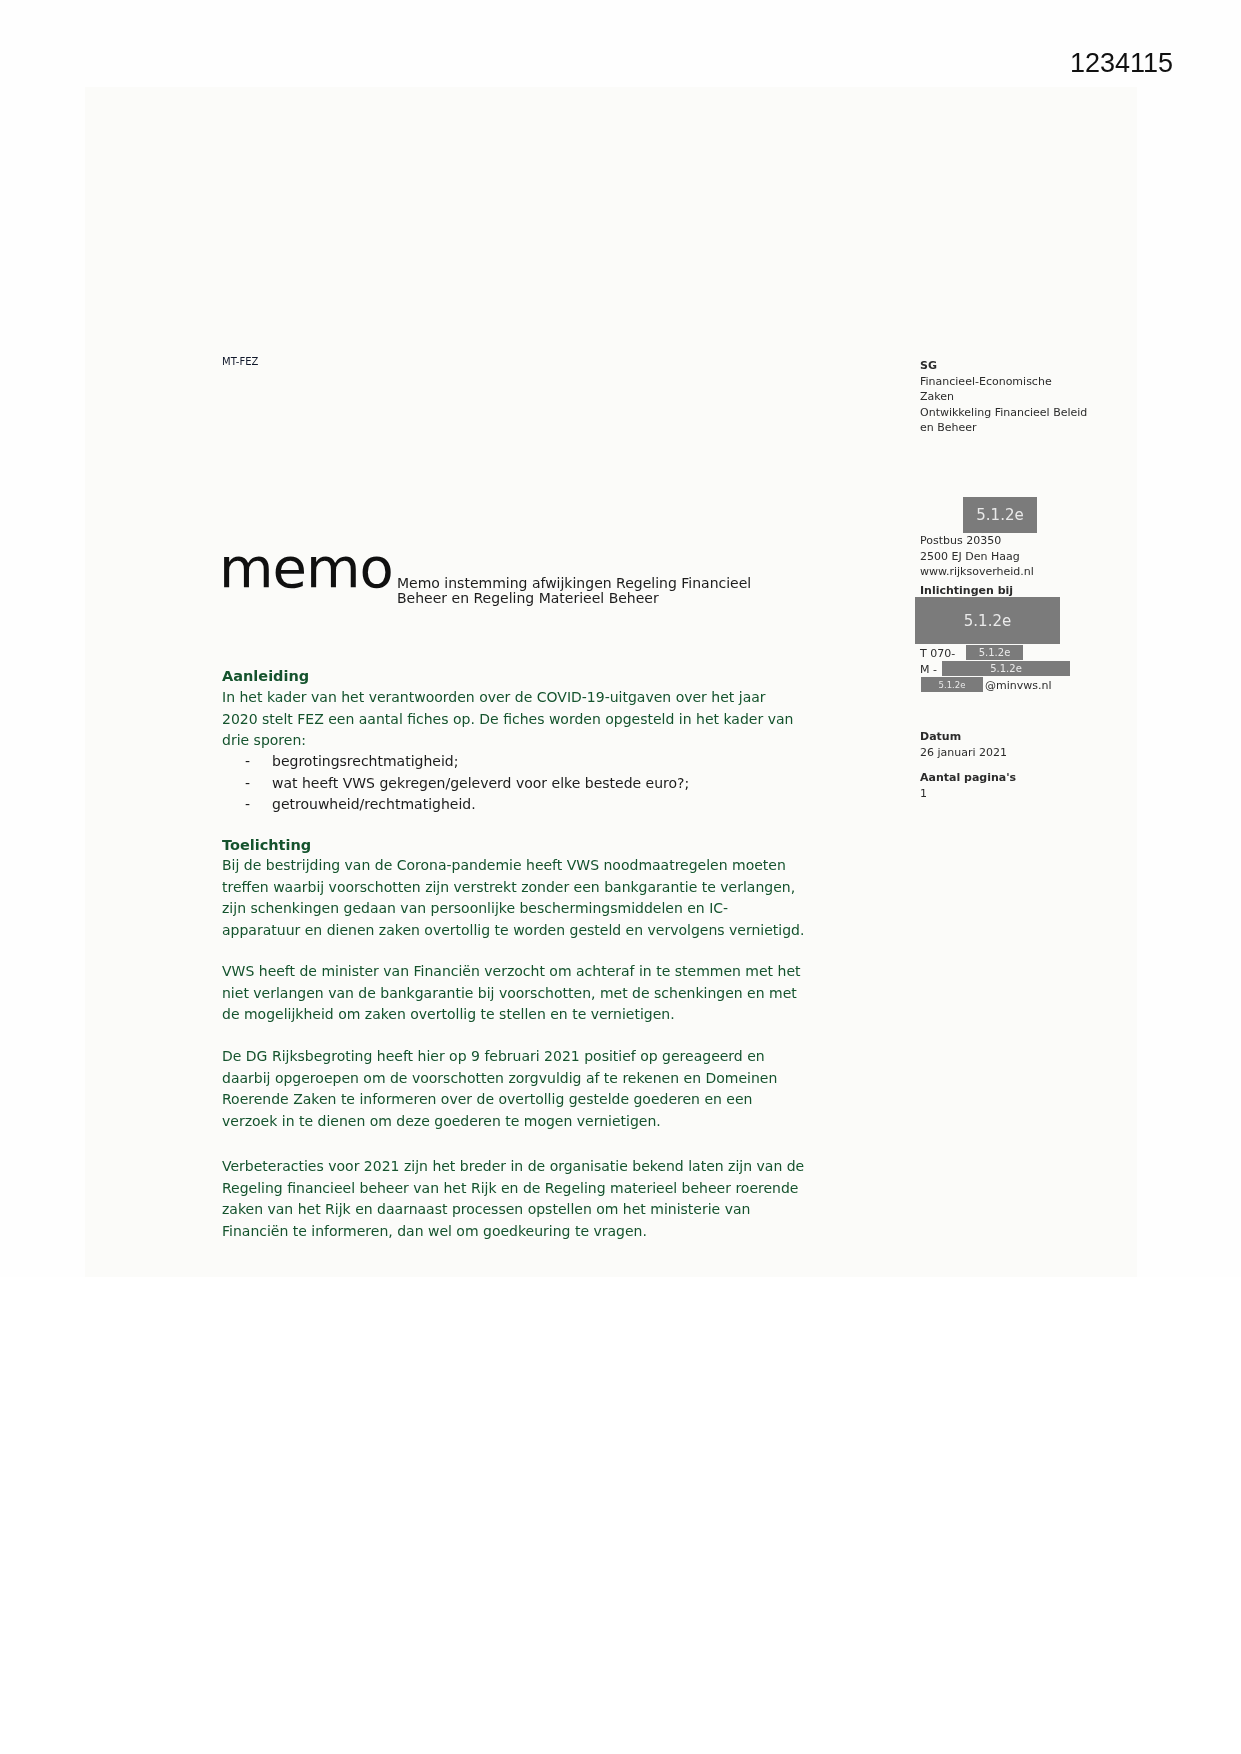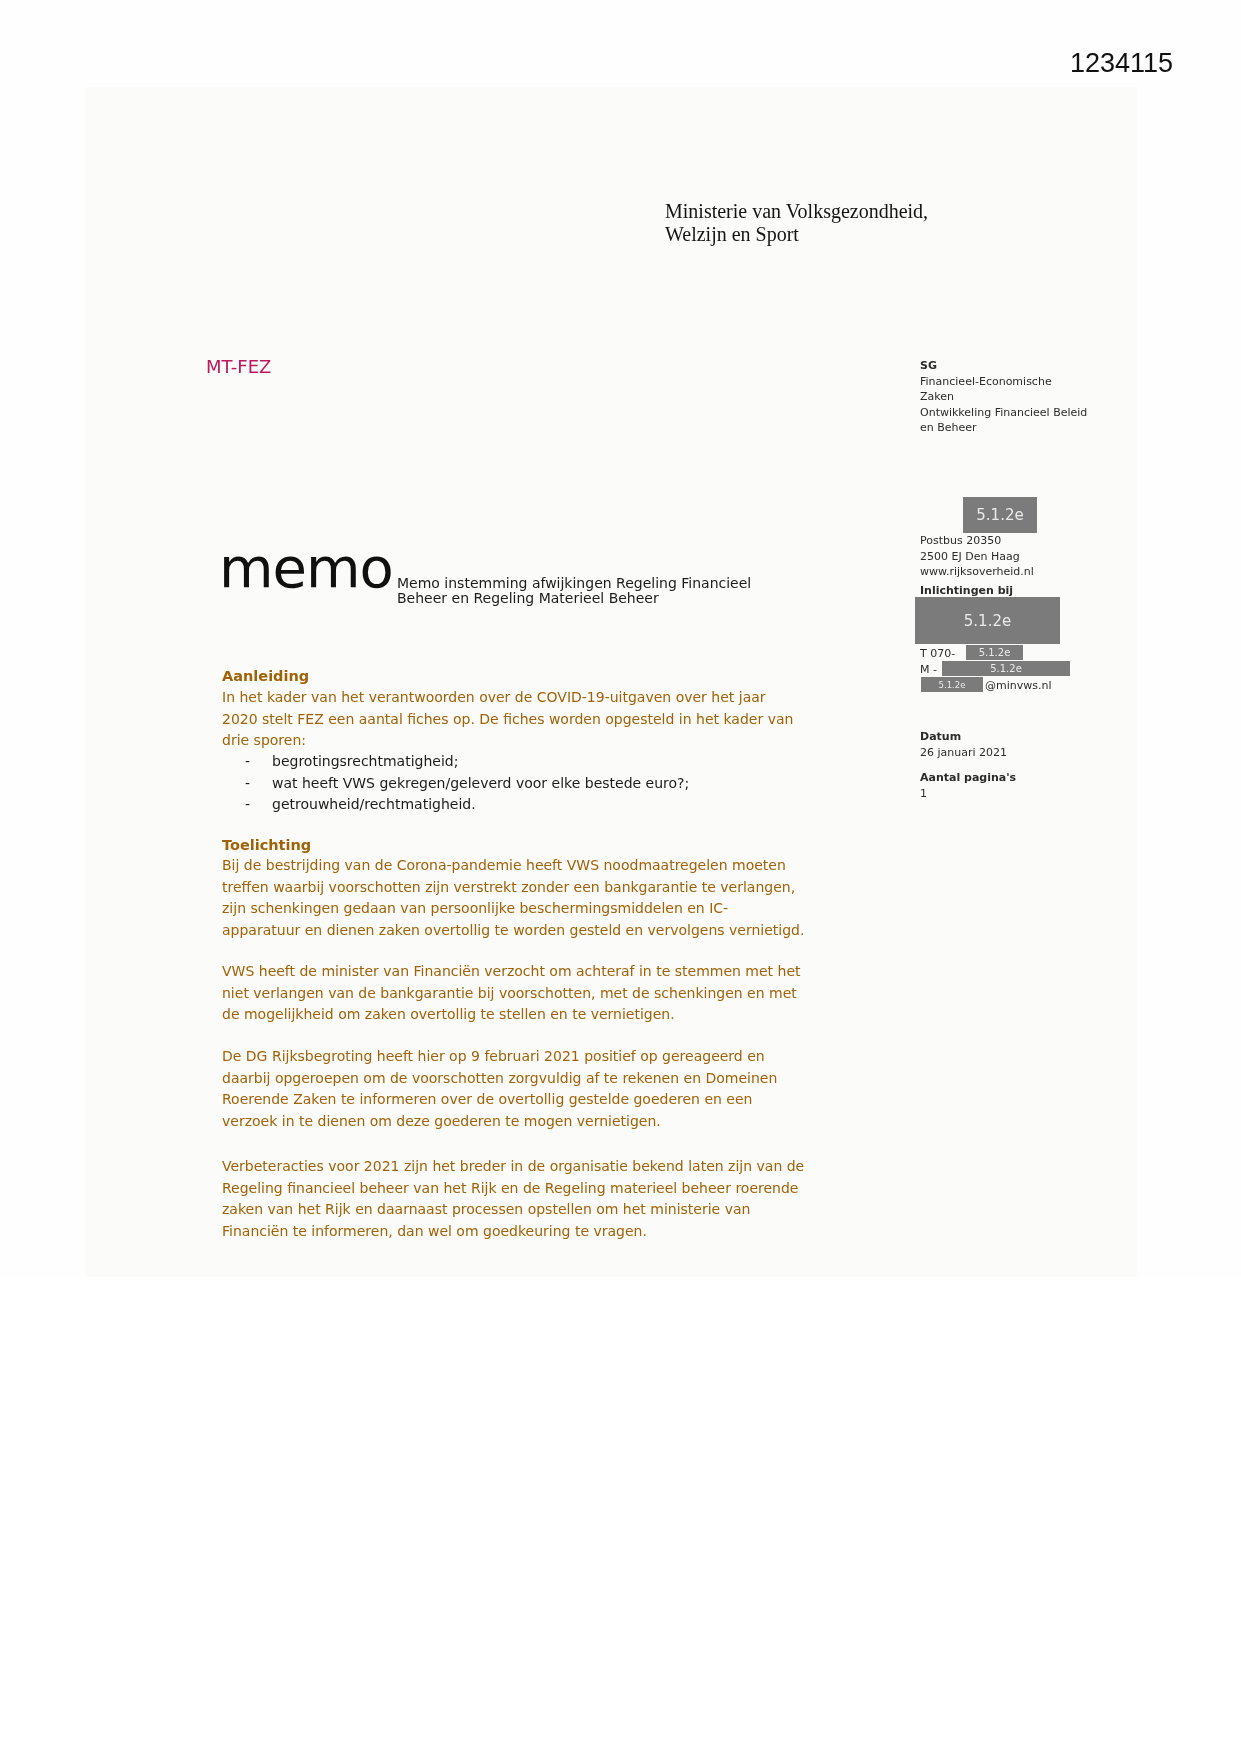--- a/index.html
+++ b/index.html
@@ -6,24 +6,24 @@
   #stage{position:relative;width:1241px;height:1277px;background:#fefefe;overflow:hidden;
          font-family:"DejaVu Sans",sans-serif;color:#1c1c1c;}
   .abs{position:absolute;}
   .page{left:85px;top:87px;width:1052px;height:1503px;background:#fbfbf9;}
   .sans{font-family:"DejaVu Sans",sans-serif;}
   .serif{font-family:"Liberation Serif","DejaVu Serif",serif;}
   .arial{font-family:"Liberation Sans",sans-serif;}
   .pre{white-space:pre;}
   .docnum{left:1070px;top:48px;font-size:27px;color:#111;}
   .ministry{left:665px;top:200px;font-size:20px;line-height:23px;color:#141414;}
-  .unit{left:206px;top:356px;font-size:18px;color:#be185d;}
+  .unit{left:222px;top:356px;font-size:10px;color:#0f172a;}
   .wordmark{left:219px;top:540px;font-size:56px;line-height:56px;color:#101010;letter-spacing:-1px;}
   .subject{left:397px;top:576px;font-size:14px;line-height:15px;color:#1c1c1c;}
-  .body-block{left:222px;font-size:14px;line-height:21.5px;color:#a16207;}
+  .body-block{left:222px;font-size:14px;line-height:21.5px;color:#14532d;}
   .heading{font-weight:bold;font-size:14.5px;}
   .bullets{left:222px;font-size:14px;line-height:21.5px;}
   .bullet-row{display:flex;}
   .bullet-dash{width:28px;text-align:right;}
   .bullet-text{margin-left:22px;}
   .side{font-size:11px;line-height:15.5px;color:#2b2b2b;}
   .side div{min-height:15.5px;}
   .b{font-weight:bold;}
   .redaction{display:flex;align-items:center;justify-content:center;
              background:#7b7b7b;color:#eaeaea;}
@@ -31,22 +31,20 @@
 </style>
 </head>
 <body>
 
 <div id="stage">
 
   <div class="abs page"></div>
 
   <div class="abs docnum arial">1234115</div>
 
-  <div class="abs ministry serif pre">Ministerie van Volksgezondheid,
-Welzijn en Sport</div>
 
   <div class="abs unit sans">MT-FEZ</div>
 
   <div class="abs wordmark sans">memo</div>
 
   <div class="abs subject sans pre">Memo instemming afwijkingen Regeling Financieel
 Beheer en Regeling Materieel Beheer</div>
 
   <div class="abs body-block heading" style="top:666px;">Aanleiding</div>
 

